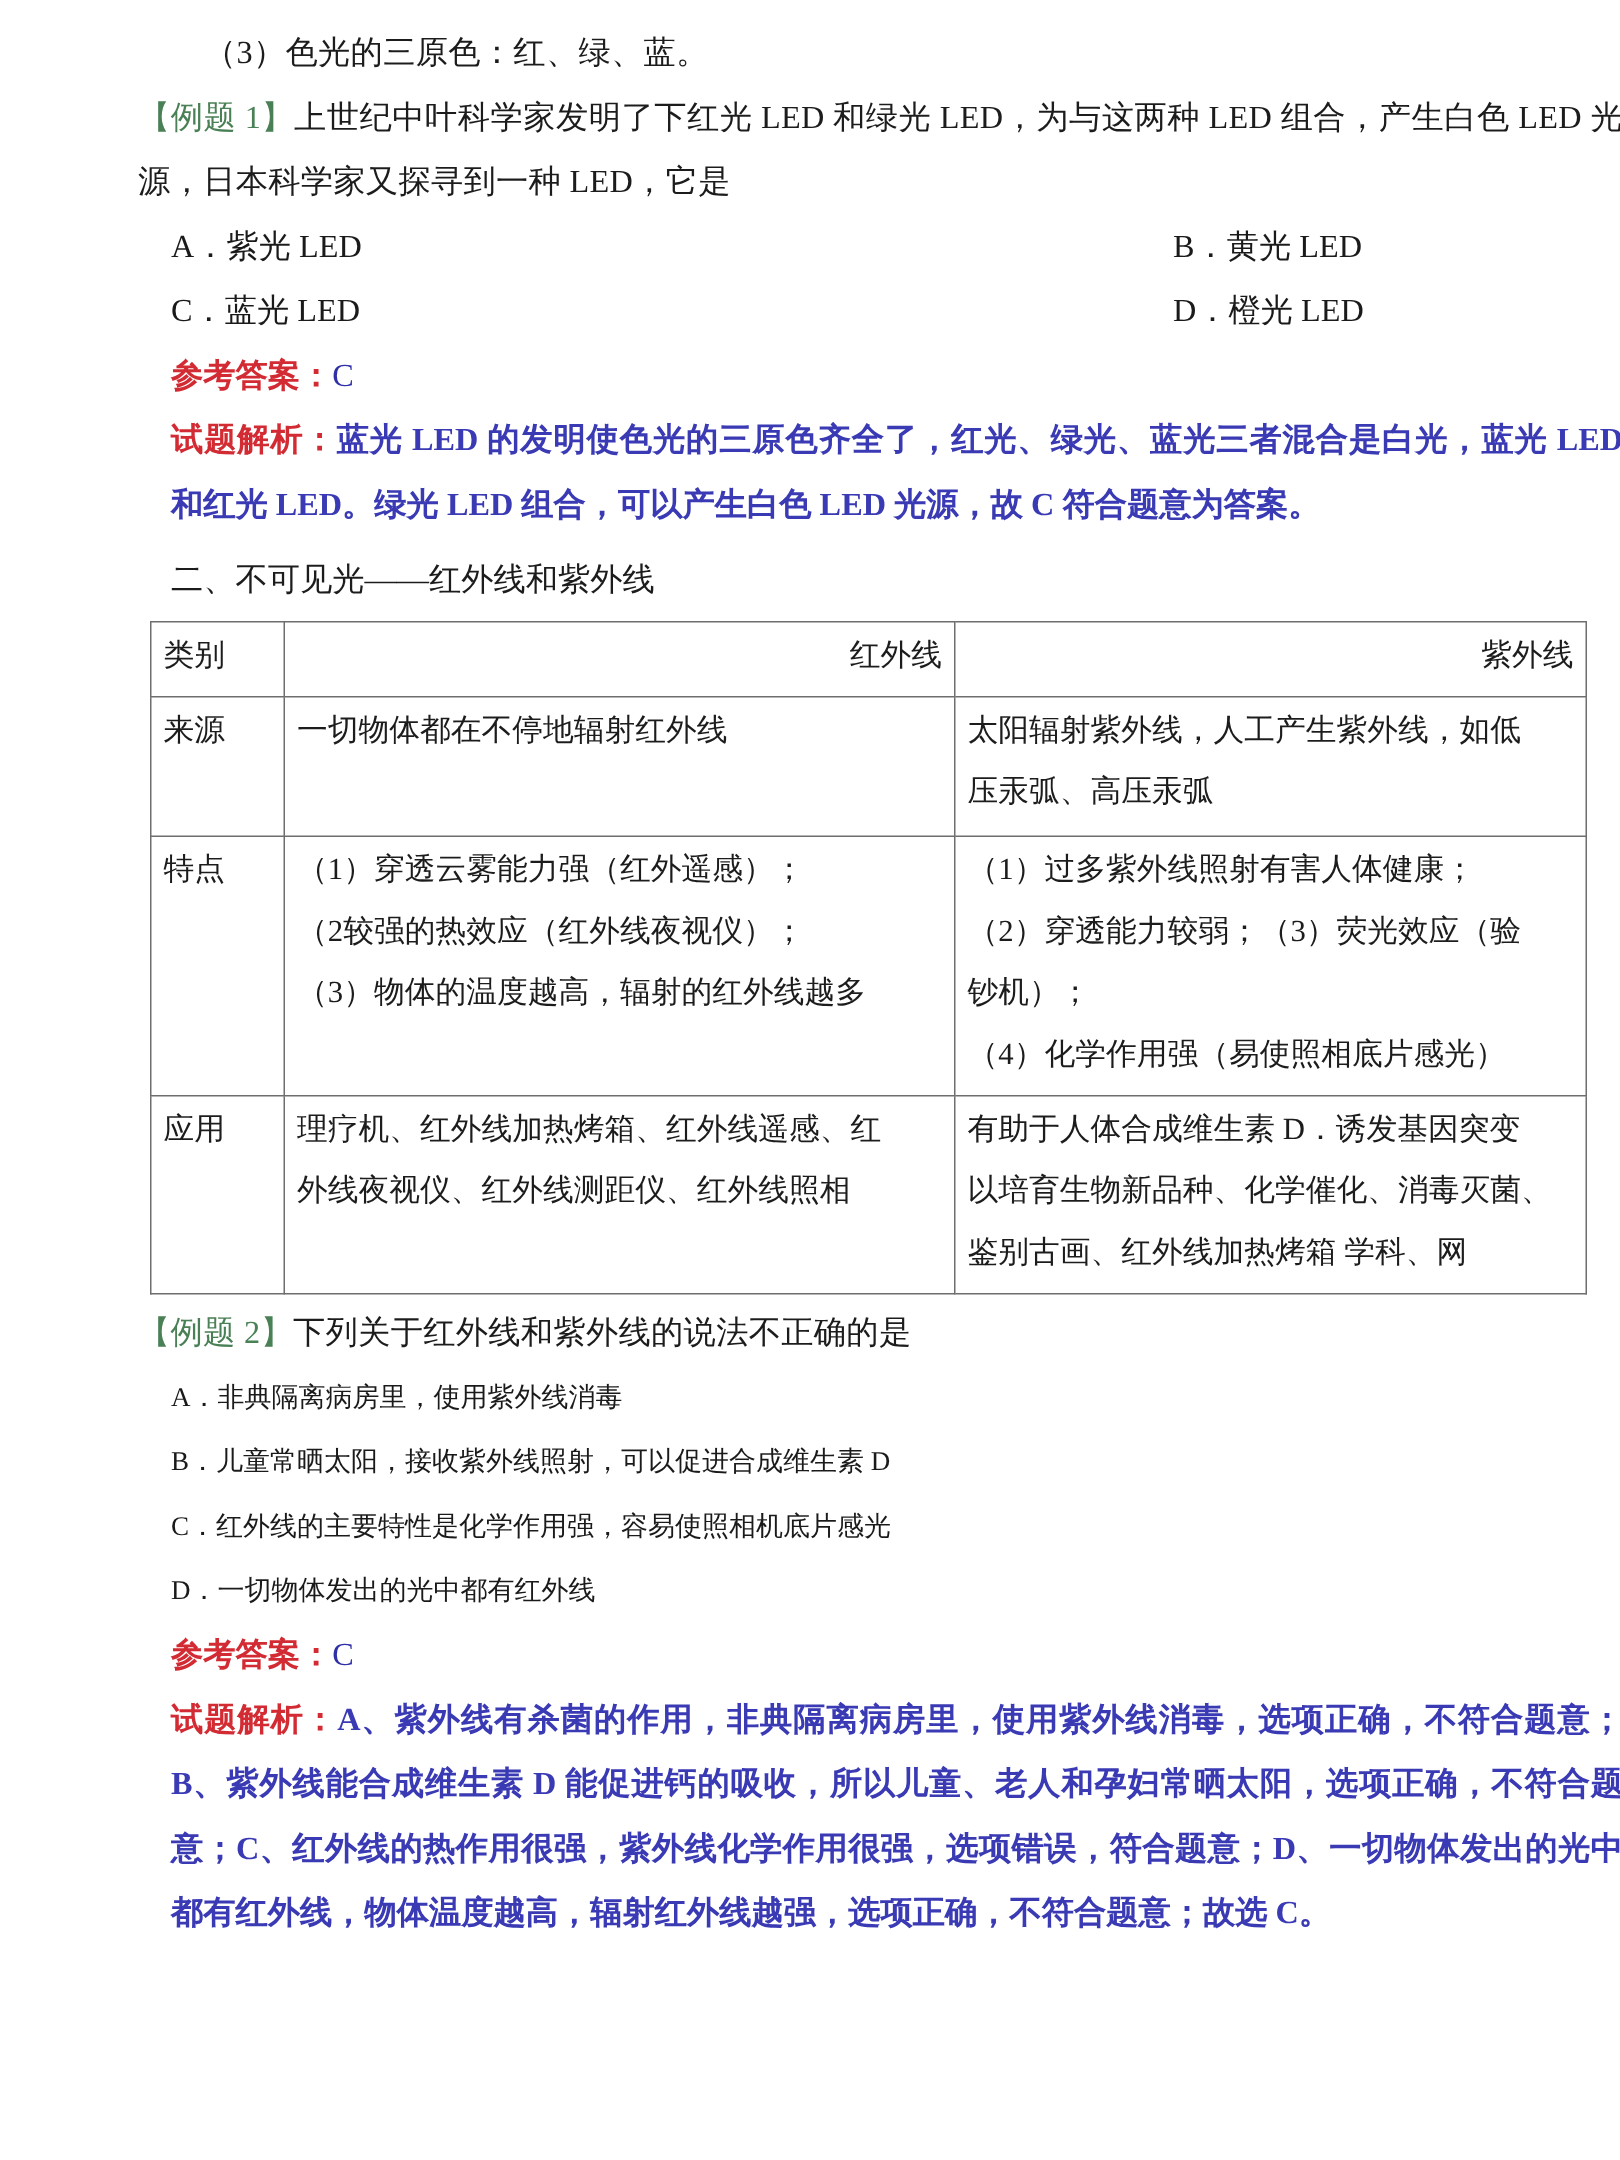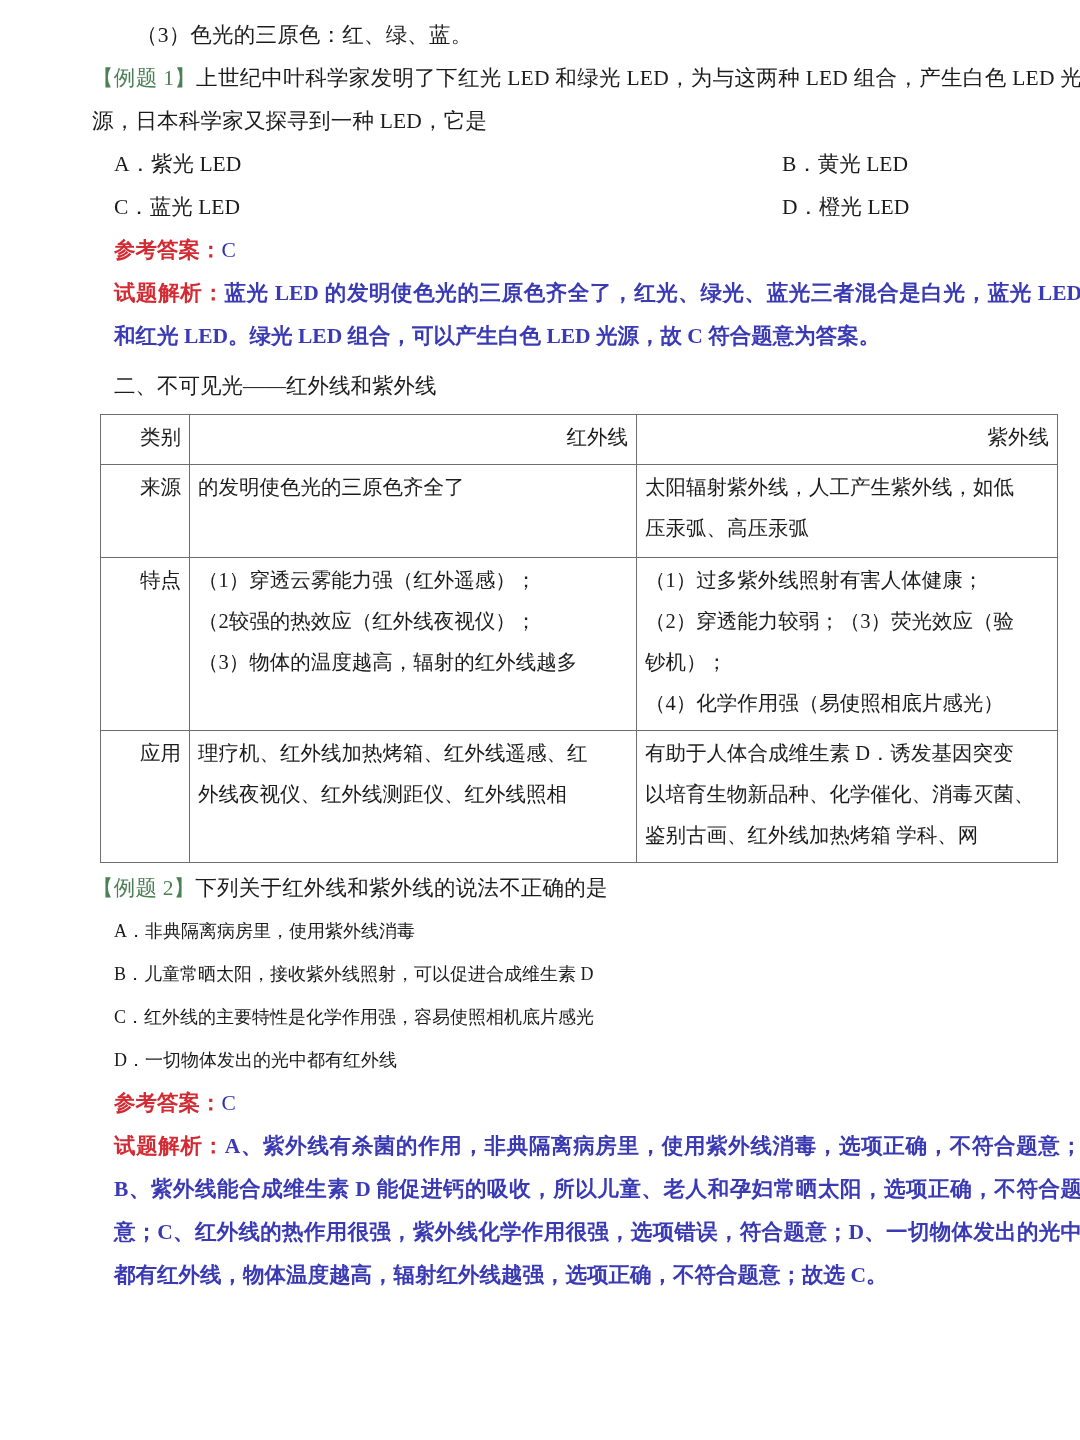--- a/index.html
+++ b/index.html
@@ -103,25 +103,25 @@
   table.ir-uv td, table.ir-uv th {
     border: 1px solid #6e6e6e;
     vertical-align: top;
     font-size: 20.5px;
     line-height: 41px;
     font-weight: normal;
     color: #1c1c1c;
     padding: 2px 8px 6px 8px;
     text-align: left;
   }
-  table.ir-uv .col-cat { width: 72px; text-align: right; }
+  table.ir-uv .col-cat { width: 72px; text-align: left; }
   table.ir-uv .col-ir  { width: 430px; }
   table.ir-uv .col-uv  { width: 404px; }
   table.ir-uv thead td { text-align: right; }
-  table.ir-uv td.center { text-align: right; }
+  table.ir-uv td.center { text-align: left; }
   .cell-line { display: block; white-space: nowrap; }
   .row-source td { height: 84px; }
   .row-feature td { height: 128px; }
   .row-use td { height: 100px; }
 
   .spacer-8 { height: 8px; }
 </style>
 </head>
 <body>
 
@@ -155,21 +155,21 @@
         <tr>
           <td class="col-cat">类别</td>
           <td class="col-ir">红外线</td>
           <td class="col-uv">紫外线</td>
         </tr>
       </thead>
       <tbody>
         <tr class="row-source">
           <td class="col-cat center">来源</td>
           <td class="col-ir">
-            <span class="cell-line">的发明使色光的三原色齐全了</span>
+            <span class="cell-line">一切物体都在不停地辐射红外线</span>
           </td>
           <td class="col-uv">
             <span class="cell-line">太阳辐射紫外线，人工产生紫外线，如低</span>
             <span class="cell-line">压汞弧、高压汞弧</span>
           </td>
         </tr>
         <tr class="row-feature">
           <td class="col-cat center">特点</td>
           <td class="col-ir">
             <span class="cell-line">（1）穿透云雾能力强（红外遥感）；</span>

